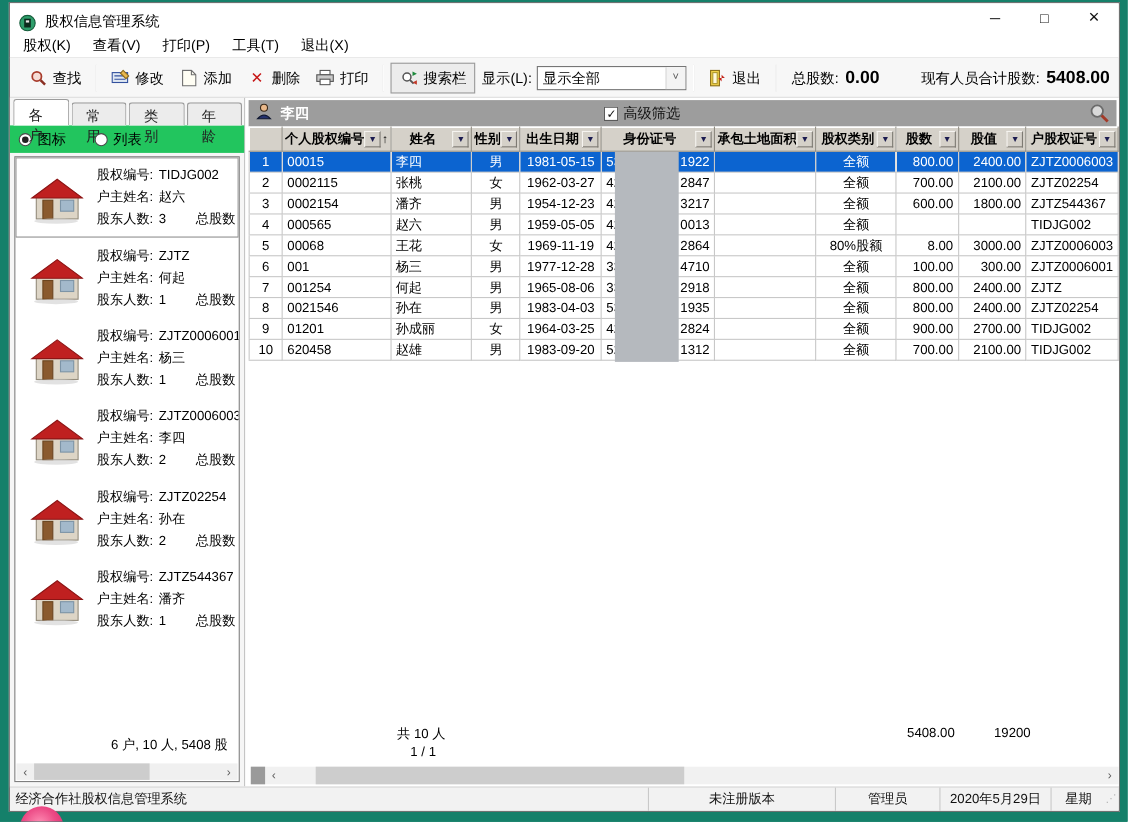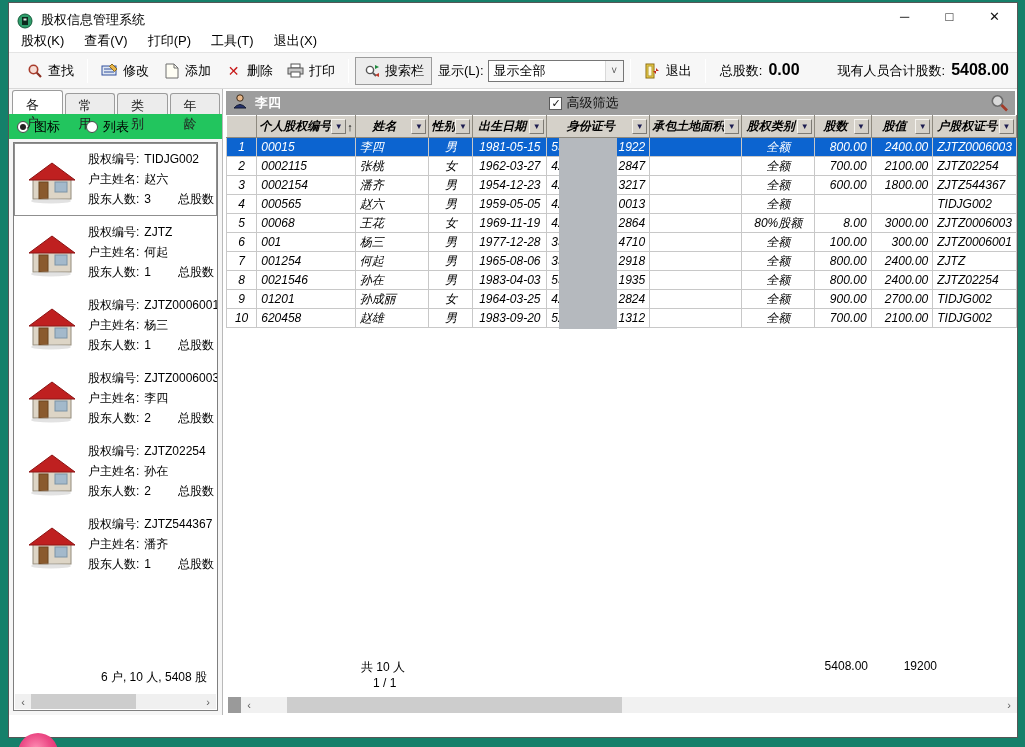--- a/index.html
+++ b/index.html
@@ -77,21 +77,21 @@
   .main { position:relative; flex:1; background:#fff; }
   .graybar { position:absolute; top:2px; left:3px; right:2px; height:24px; background:#9d9d9d;
              display:flex; align-items:center; padding:0 6px; }
   .gb-name { color:#fff; font-weight:bold; font-size:13px; margin-left:7px; }
   .gb-filter { position:absolute; left:41%; display:flex; align-items:center; gap:4px; font-size:13px; color:#111; }
   .cbox { width:13px; height:13px; background:#fff; border:1px solid #5a5a5a;
           display:inline-flex; align-items:center; justify-content:center; font-size:11px; color:#111; }
   .gb-mag { margin-left:auto; width:20px; height:20px; }
 
   
-  .tablewrap { position:absolute; top:26px; left:3px;font-style:italic; }
+  .tablewrap { position:absolute; top:26px; left:3px; }
   table { border-collapse:collapse; table-layout:fixed; border-left:1px solid #c8c8c8; }
   th { height:22px; background:#d5d1c9; font-size:12px; font-weight:bold; padding:0;
        border-top:1px solid #fff; border-left:1px solid #fff;
        border-right:1px solid #8e8a80; border-bottom:1px solid #8e8a80; overflow:hidden; }
   .thin { display:flex; align-items:center; height:100%; padding:0 2px; }
   .thlab { flex:1; text-align:center; overflow:hidden; white-space:nowrap; }
   .fbtn { flex:none; width:15px; height:15px; font-size:8px; line-height:13px; text-align:center;
           color:#1c1c50; background:#d5d1c9; border:1px solid;
           border-color:#f6f4f0 #7d7a73 #7d7a73 #f6f4f0; }
   .sort { flex:none; font-size:11px; font-weight:normal; margin-left:1px; }
@@ -673,16 +673,24 @@
           <span class="sc-corner"></span>
           <span class="sc-arrow">‹</span>
           <span class="sc-track">
               <span class="sc-thumb"></span>
             </span>
           <span class="sc-arrow">›</span>
         </div>
       </div>
     </div>
 
+    <div class="statusbar">
+      <span class="seg seg1">经济合作社股权信息管理系统</span>
+      <span class="seg seg2">未注册版本</span>
+      <span class="seg seg3">管理员</span>
+      <span class="seg seg4">2020年5月29日</span>
+      <span class="seg seg5">星期</span>
+      <span class="grip">⋰</span>
+    </div>
   </div>
 
   <div class="pink"></div>
 </div>
 
 </body></html>

